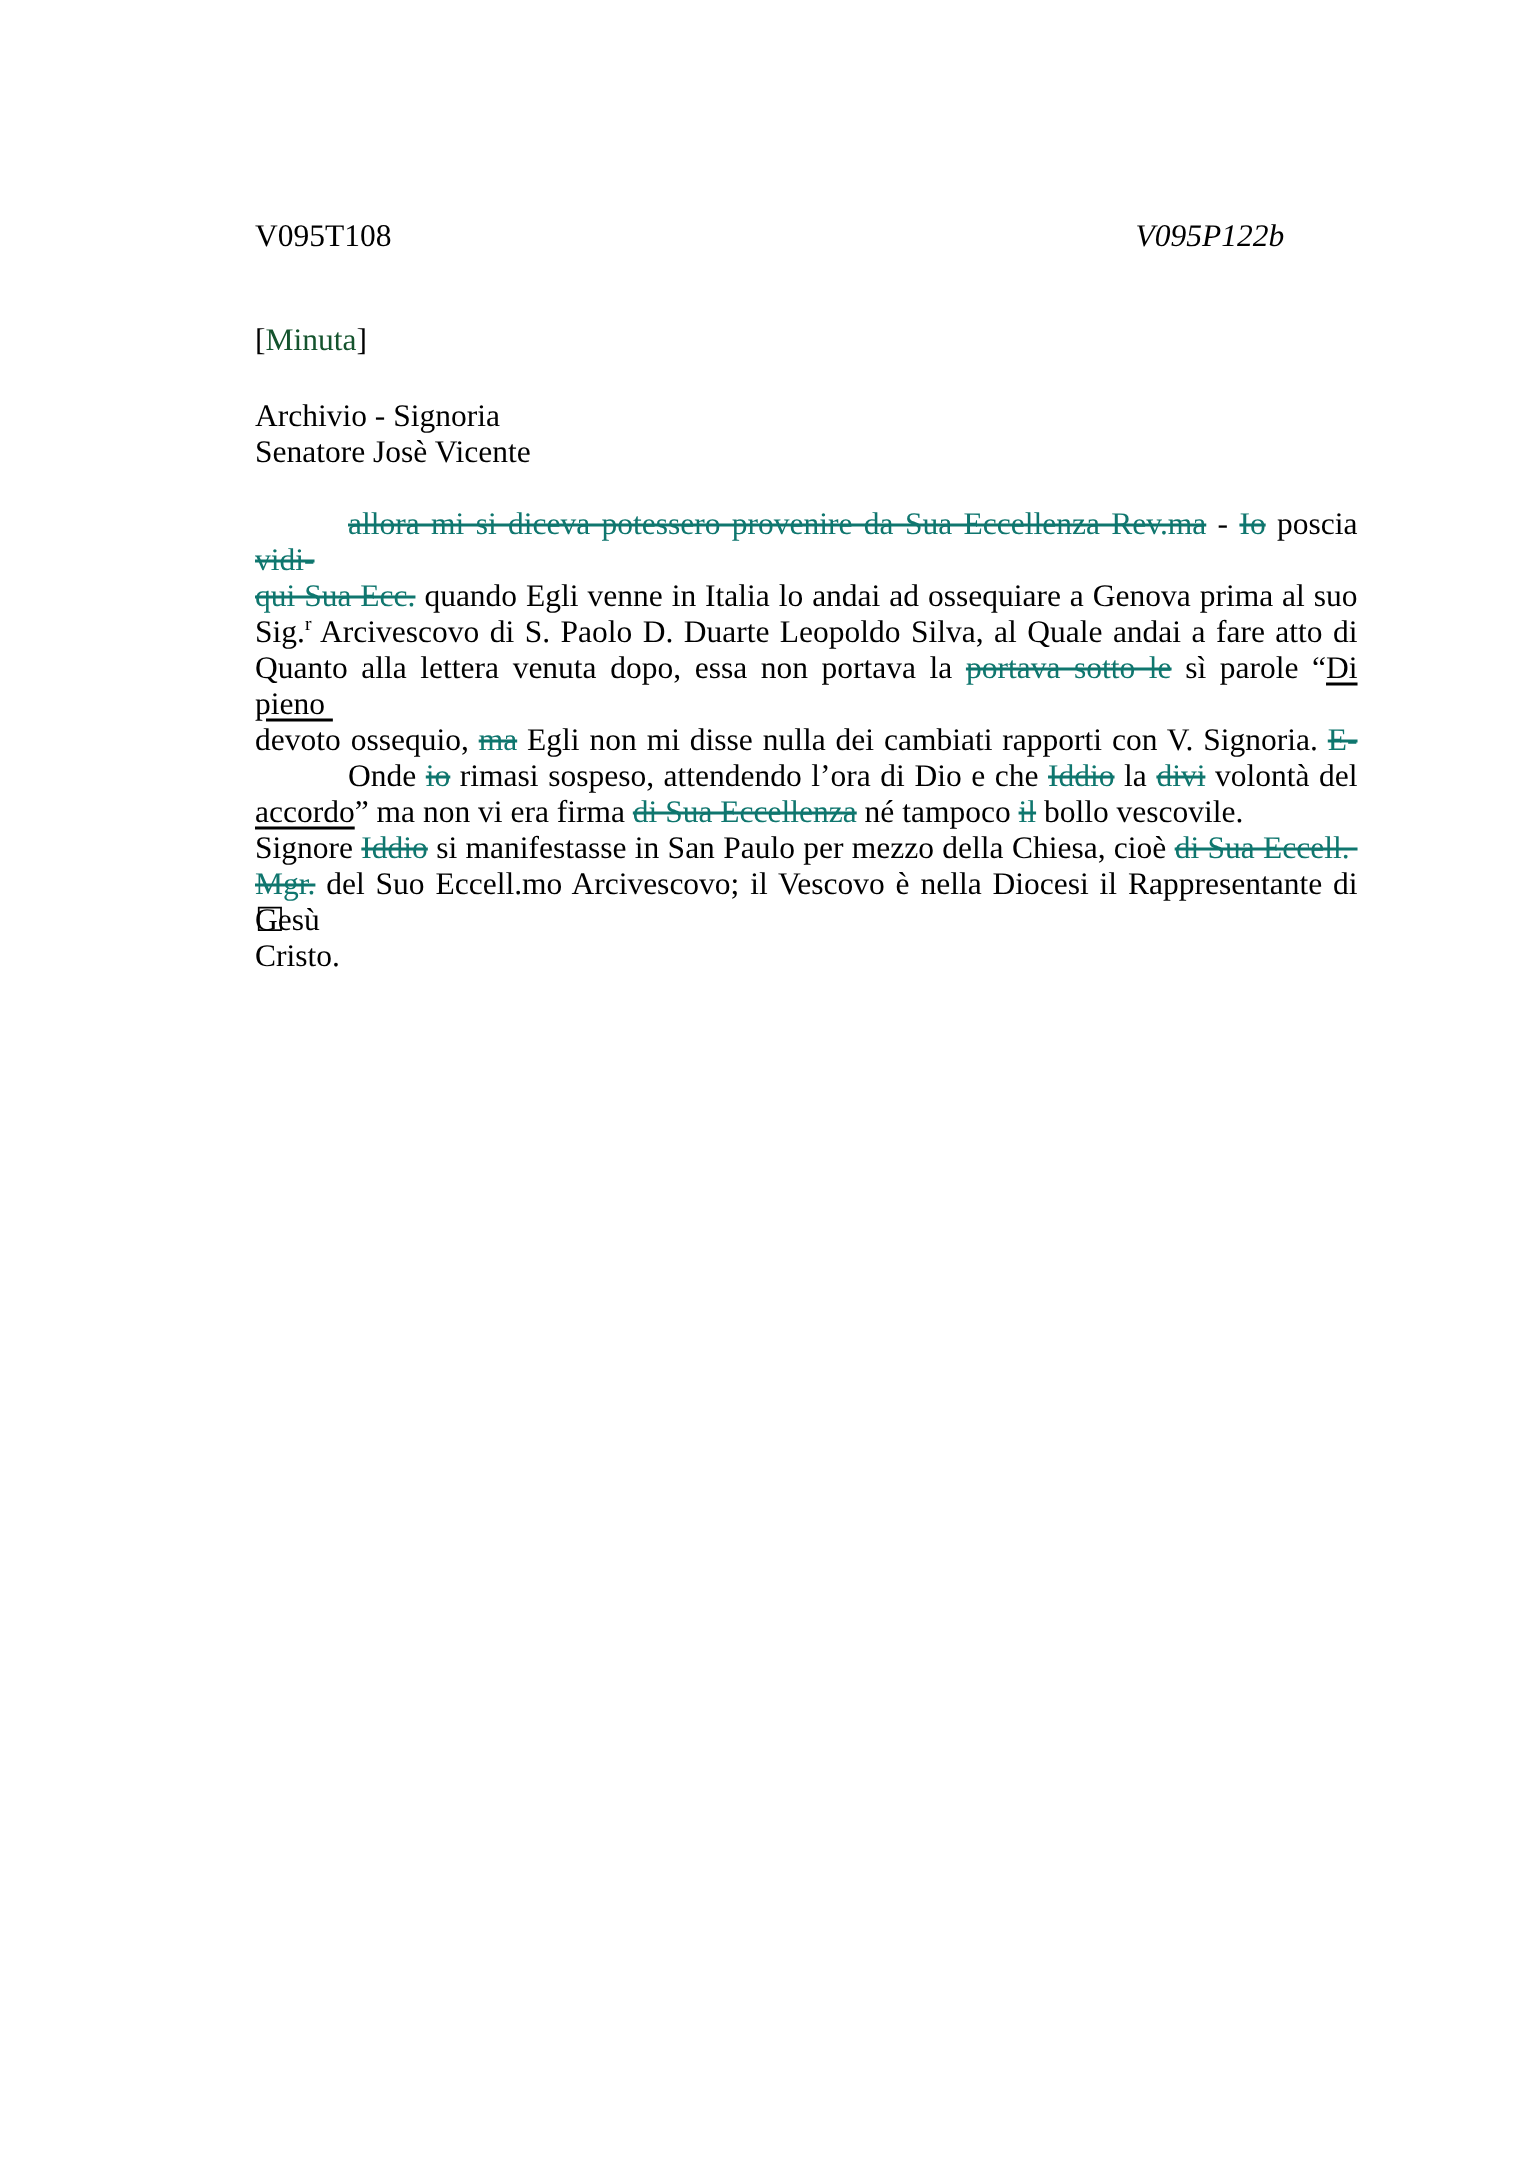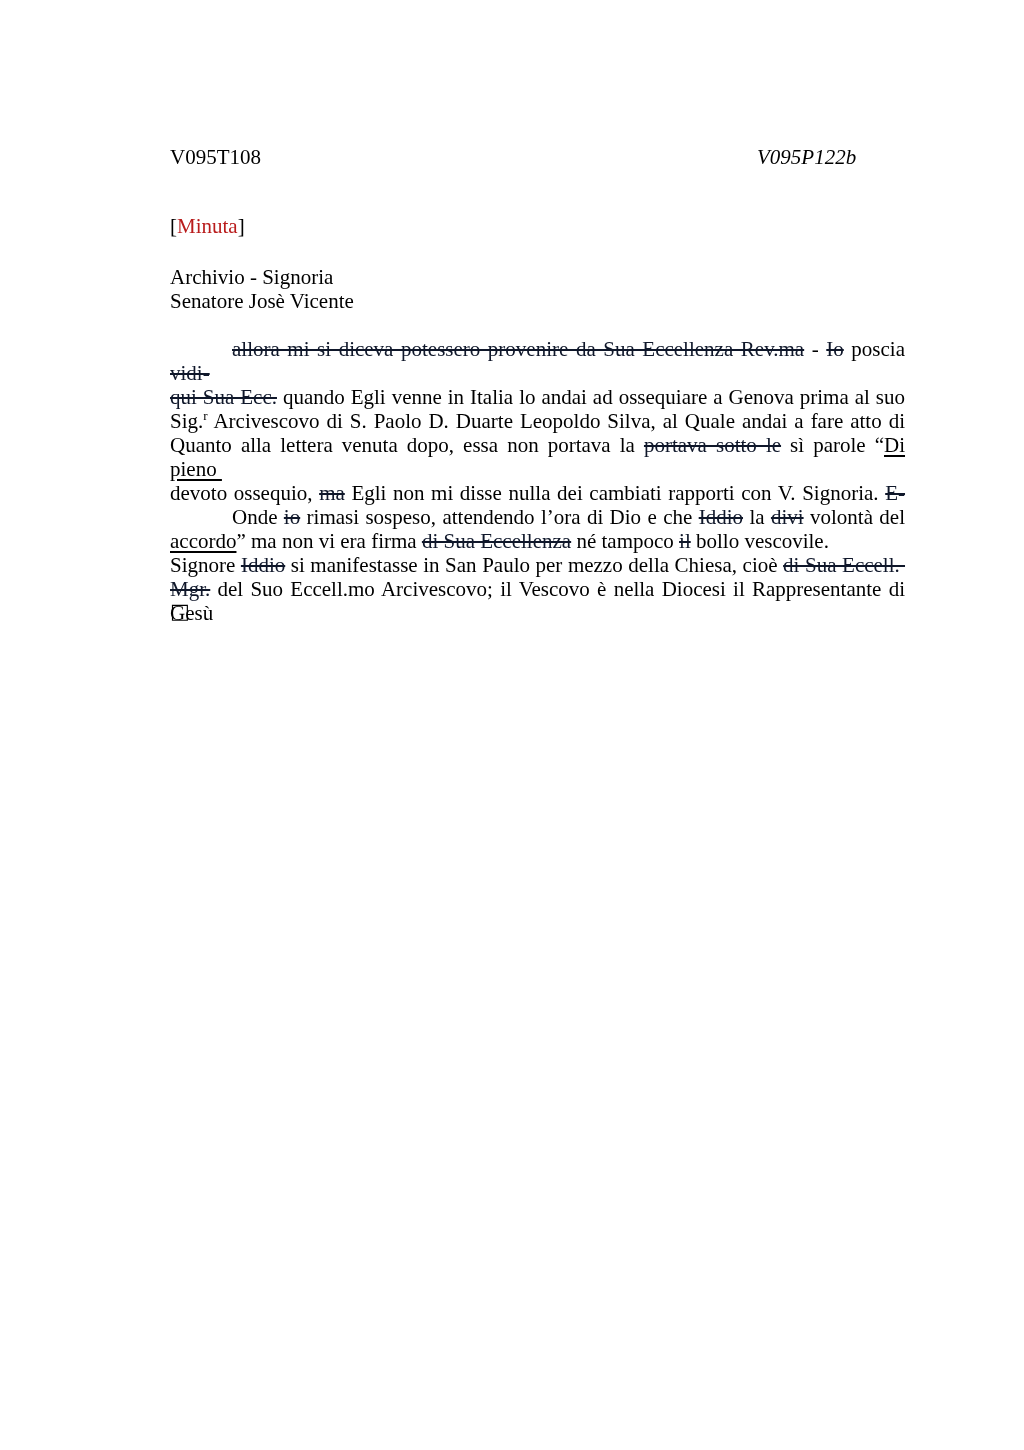--- a/index.html
+++ b/index.html
@@ -16,27 +16,27 @@
   }
   .doc {
     position: absolute;
     left: 170px;
     top: 145px;
     width: 735px;
   }
   .hdr { position: absolute; top: 0; left: 0; width: 735px; height: 24px; }
   .hdr-right { position: absolute; left: 587px; top: 0; font-style: italic; }
   .minuta { position: absolute; top: 69px; left: 0; }
-  .minuta-label { color: #b91c1c; }
+  .minuta-label { color: #14532d; }
   .address { position: absolute; top: 120px; left: 0; }
   .letter-body { position: absolute; top: 192px; left: 0; width: 735px; }
   .tline { width: 735px; }
   .tline.just { text-align: justify; text-align-last: justify; }
   .tline.ind { text-indent: 62px; }
-  .s-strike { color: #0f172a; text-decoration: line-through; }
+  .s-strike { color: #0f766e; text-decoration: line-through; }
   .s-u { text-decoration: underline; text-underline-offset: 3px; }
   .s-sup { vertical-align: super; font-size: 0.62em; line-height: 0; }
   .square-line {
     position: absolute; top: 454px; left: 0;
     font-family: "DejaVu Sans", sans-serif;
     font-size: 21px; line-height: 24px;
   }
 </style>
 </head>
 <body>
@@ -60,17 +60,18 @@
   <div class="letter-body">
       <div class="tline just ind"><span class="s-strike">allora mi si diceva potessero provenire da Sua Eccellenza Rev.ma</span><span class="s-n"> - </span><span class="s-strike">Io</span><span class="s-n"> poscia </span><span class="s-strike">vidi-</span></div>
       <div class="tline just"><span class="s-strike">qui Sua Ecc.</span><span class="s-n"> quando Egli venne in Italia lo andai ad ossequiare a Genova prima al suo</span></div>
       <div class="tline just"><span class="s-n">Sig.</span><span class="s-sup">r</span><span class="s-n"> Arcivescovo di S. Paolo D. Duarte Leopoldo Silva, al Quale andai a fare atto di</span></div>
       <div class="tline just"><span class="s-n">Quanto alla lettera venuta dopo, essa non portava la </span><span class="s-strike">portava sotto le</span><span class="s-n"> sì parole “</span><span class="s-u">Di pieno&nbsp;</span></div>
       <div class="tline just"><span class="s-n">devoto ossequio, </span><span class="s-strike">ma</span><span class="s-n"> Egli non mi disse nulla dei cambiati rapporti con V. Signoria. </span><span class="s-strike">E-</span></div>
       <div class="tline just ind"><span class="s-n">Onde </span><span class="s-strike">io</span><span class="s-n"> rimasi sospeso, attendendo l’ora di Dio e che </span><span class="s-strike">Iddio</span><span class="s-n"> la </span><span class="s-strike">divi</span><span class="s-n"> volontà del</span></div>
       <div class="tline"><span class="s-u">accordo</span><span class="s-n">” ma non vi era firma </span><span class="s-strike">di Sua Eccellenza</span><span class="s-n"> né tampoco </span><span class="s-strike">il</span><span class="s-n"> bollo vescovile.</span></div>
       <div class="tline just"><span class="s-n">Signore </span><span class="s-strike">Iddio</span><span class="s-n"> si manifestasse in San Paulo per mezzo della Chiesa, cioè </span><span class="s-strike">di Sua Eccell.&nbsp;</span></div>
       <div class="tline just"><span class="s-strike">Mgr.</span><span class="s-n"> del Suo Eccell.mo Arcivescovo; il Vescovo è nella Diocesi il Rappresentante di Gesù</span></div>
+      <div class="tline"><span class="s-n">Cristo.</span></div>
     </div>
 
   <div class="square-line">□</div>
 
 </div>
 
 </body></html>

